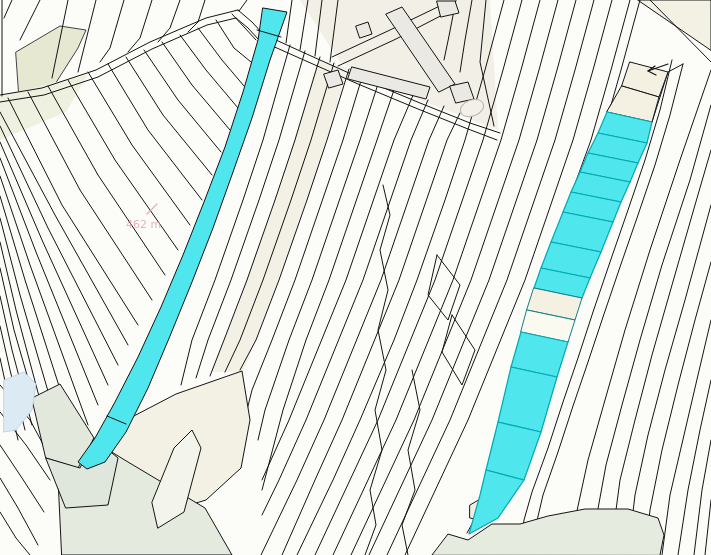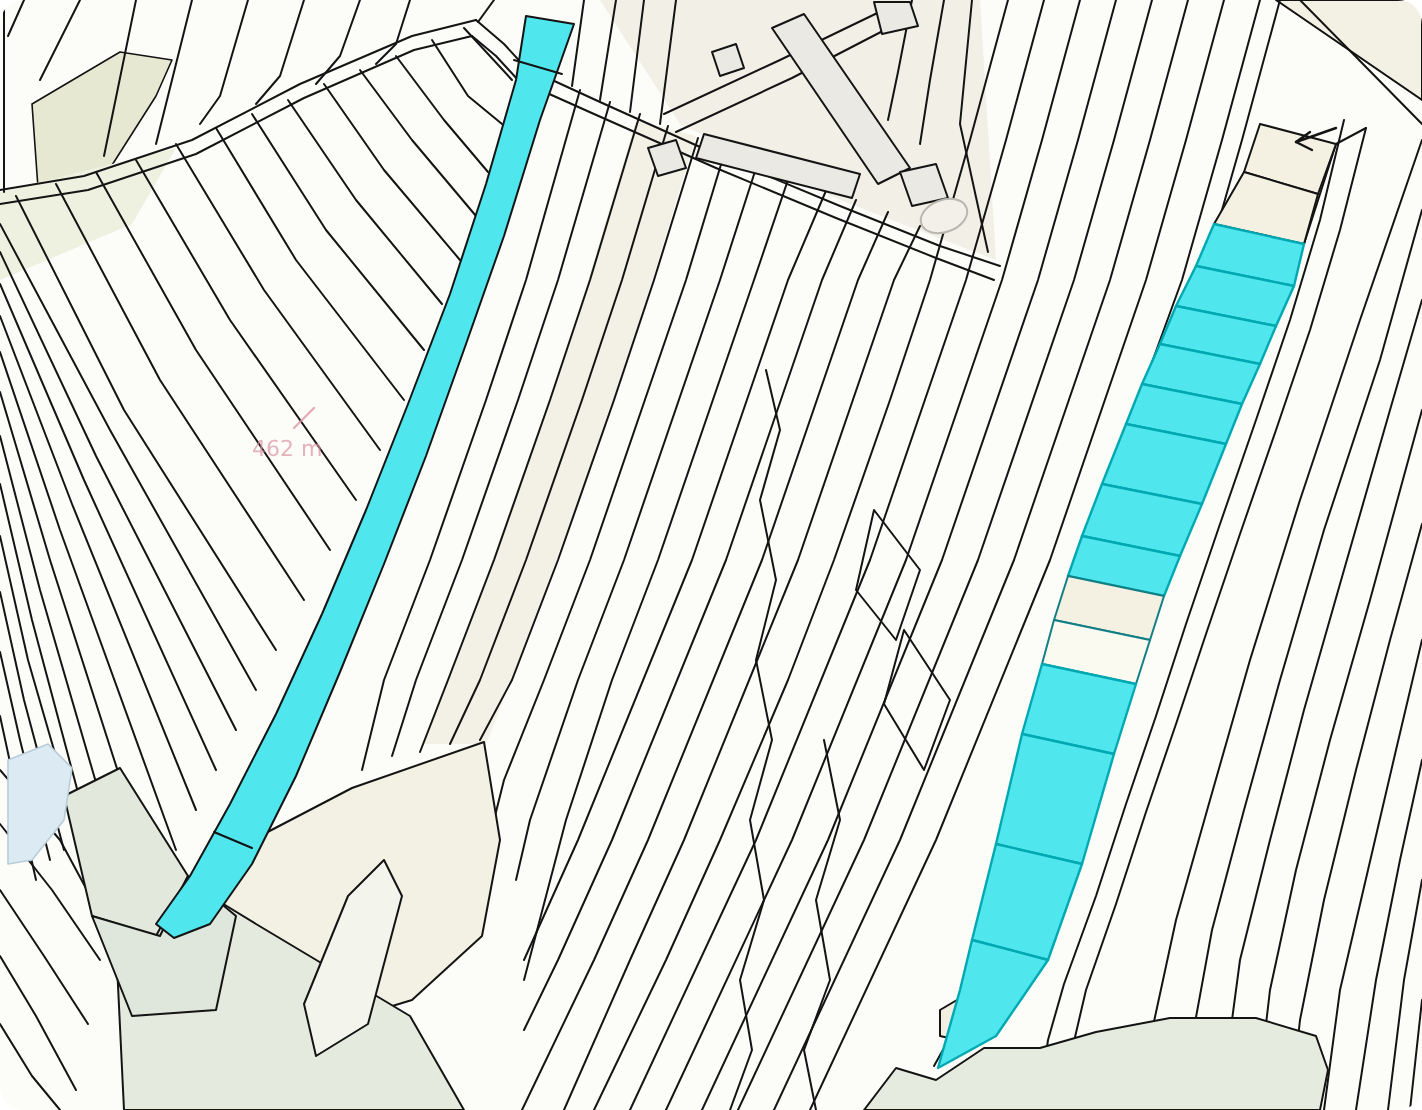--- a/index.html
+++ b/index.html
@@ -2,21 +2,20 @@
 <html><head>
 <meta charset="utf-8">
 <style>
   html,body{margin:0;padding:0;background:#ffffff;}
   .map-viewport{
     position:relative;
     width:711px;height:555px;
     overflow:hidden;
     background:#fcfcf9;
     font-family:"DejaVu Sans", sans-serif;
-    border-radius:12px;
   }
   svg{display:block;width:711px;height:555px;}
   svg text{font-family:"DejaVu Sans", sans-serif;}
 </style>
 </head>
 <body>
 
 <div class="map-viewport">
   <svg xmlns="http://www.w3.org/2000/svg" viewBox="0 0 711 555" style="background: rgb(252, 252, 249);">
       <polygon points="16,52 60,26 86,30 78,48 50,92 20,108" fill="#e6e8d2" stroke="#141414" stroke-width="0.8" stroke-linejoin="round" stroke-linecap="round"></polygon>

